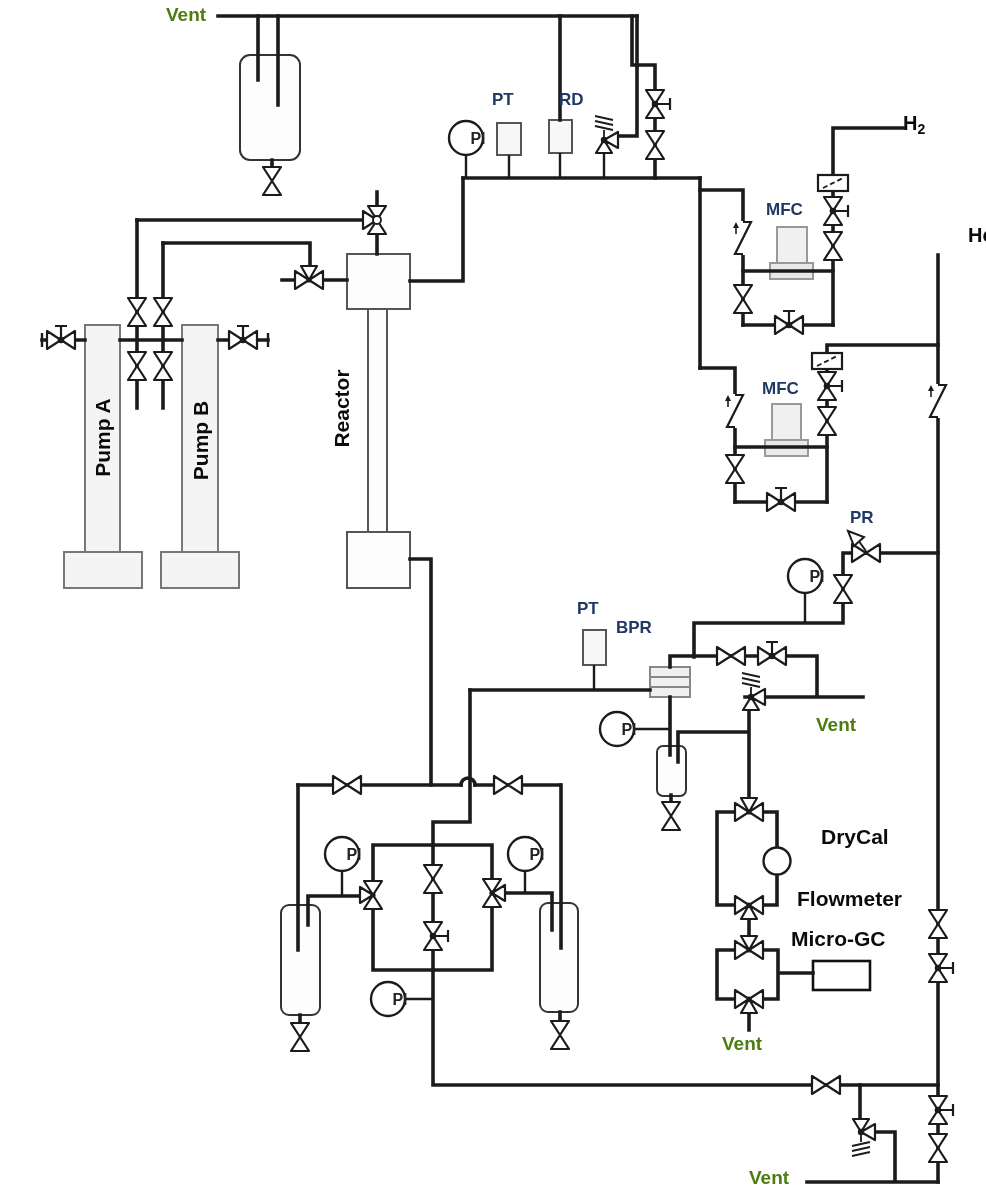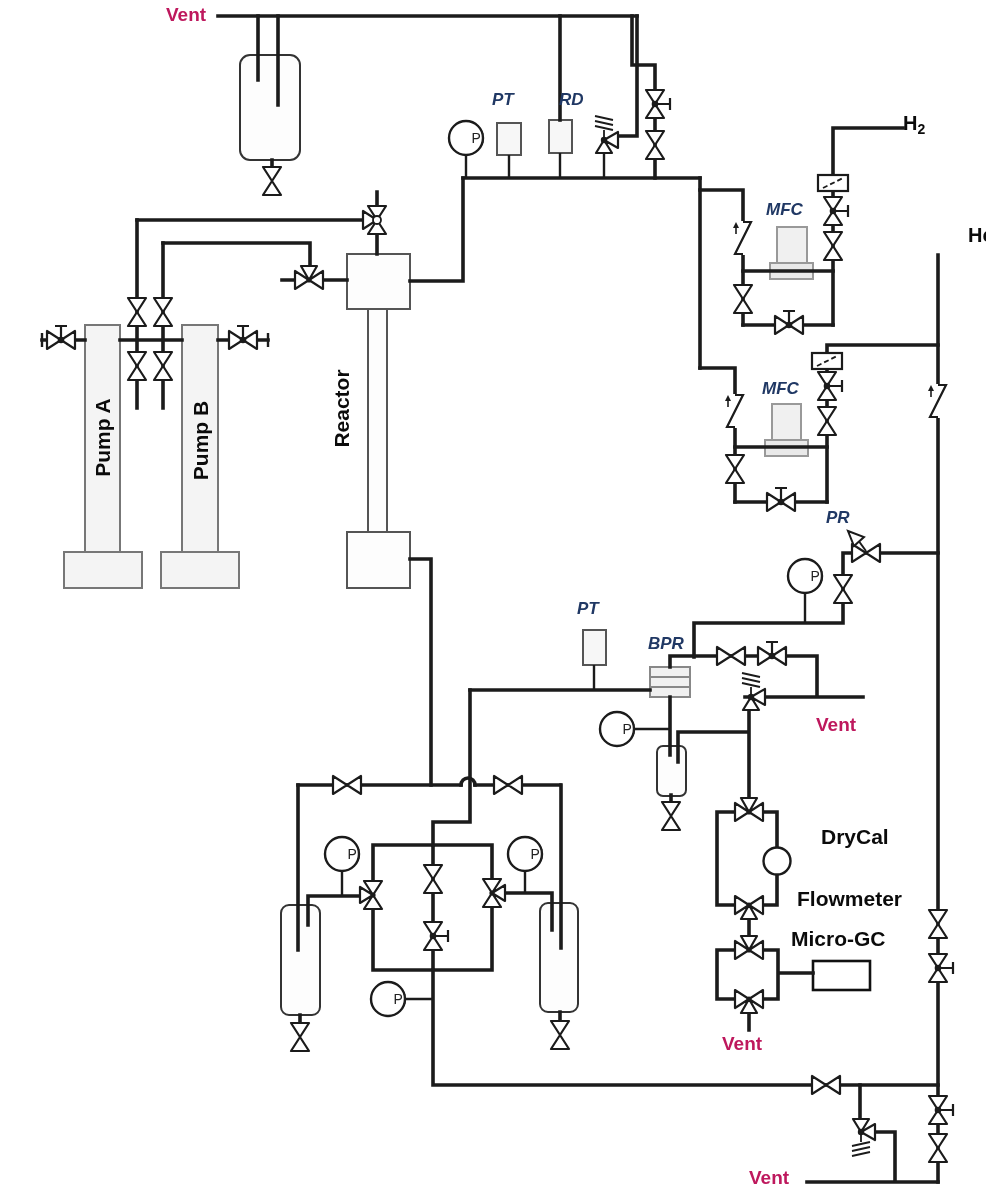--- a/index.html
+++ b/index.html
@@ -1,24 +1,24 @@
 <!DOCTYPE html>
 <html><head>
 <meta charset="utf-8">
 <style>
   html,body{margin:0;padding:0;background:#ffffff;}
   #stage{position:relative;width:986px;height:1200px;background:#ffffff;overflow:hidden;
          font-family:"Liberation Sans",sans-serif;}
   #pid{position:absolute;left:0;top:0;}
   .lbl{position:absolute;font-weight:bold;color:#111111;white-space:nowrap;line-height:1;}
-  .tag{font-size:17px;color:#203864;font-style:italic;}
-  .vent{font-size:19px;color:#be185d;}
+  .tag{font-size:17px;color:#203864;}
+  .vent{font-size:19px;color:#4d7c0f;}
   .gas{font-size:20px;color:#0b0b0b;}
   .big{font-size:21px;color:#0b0b0b;}
-  .pi-lbl{font-size:14px;font-weight:normal;color:#222;width:58px;text-align:center;}
+  .pi-lbl{font-size:16px;font-weight:bold;color:#222;width:58px;text-align:center;}
   .rot{transform:rotate(-90deg);transform-origin:center center;width:130px;text-align:center;}
   sub.gas-sub{font-size:14px;vertical-align:-4px;}
 </style>
 </head>
 <body>
 
 <div id="stage">
 
 <svg id="pid" width="986" height="1200" viewBox="0 0 986 1200">
   <defs>
@@ -249,23 +249,23 @@
   </g>
 </svg>
 
 <div class="lbl vent" style="left:166px;top:5px;">Vent</div>
 <div class="lbl tag" style="left:492px;top:91px;">PT</div>
 <div class="lbl tag" style="left:559px;top:91px;">RD</div>
 <div class="lbl gas" style="left:903px;top:113px;"><span>H</span><sub class="gas-sub">2</sub></div>
 <div class="lbl gas" style="left:968px;top:225px;">He</div>
 <div class="lbl tag" style="left:766px;top:201px;">MFC</div>
 <div class="lbl tag" style="left:762px;top:380px;">MFC</div>
-<div class="lbl tag" style="left:826px;top:509px;">PR</div>
+<div class="lbl tag" style="left:850px;top:509px;">PR</div>
 <div class="lbl tag" style="left:577px;top:600px;">PT</div>
-<div class="lbl tag" style="left:648px;top:619px;margin-top:16px;">BPR</div>
+<div class="lbl tag" style="left:616px;top:619px;">BPR</div>
 <div class="lbl vent" style="left:816px;top:715px;">Vent</div>
 <div class="lbl big" style="left:797px;top:826px;margin-left:24px;">DryCal</div>
 <div class="lbl big" style="left:797px;top:856px;margin-top:32px;">Flowmeter</div>
 <div class="lbl big" style="left:791px;top:928px;">Micro-GC</div>
 <div class="lbl vent" style="left:722px;top:1034px;">Vent</div>
 <div class="lbl vent" style="left:749px;top:1168px;">Vent</div>
 
 <div class="lbl pi-lbl" style="left:449px;top:131px;">PI</div>
 <div class="lbl pi-lbl" style="left:788px;top:569px;">PI</div>
 <div class="lbl pi-lbl" style="left:600px;top:722px;">PI</div>

